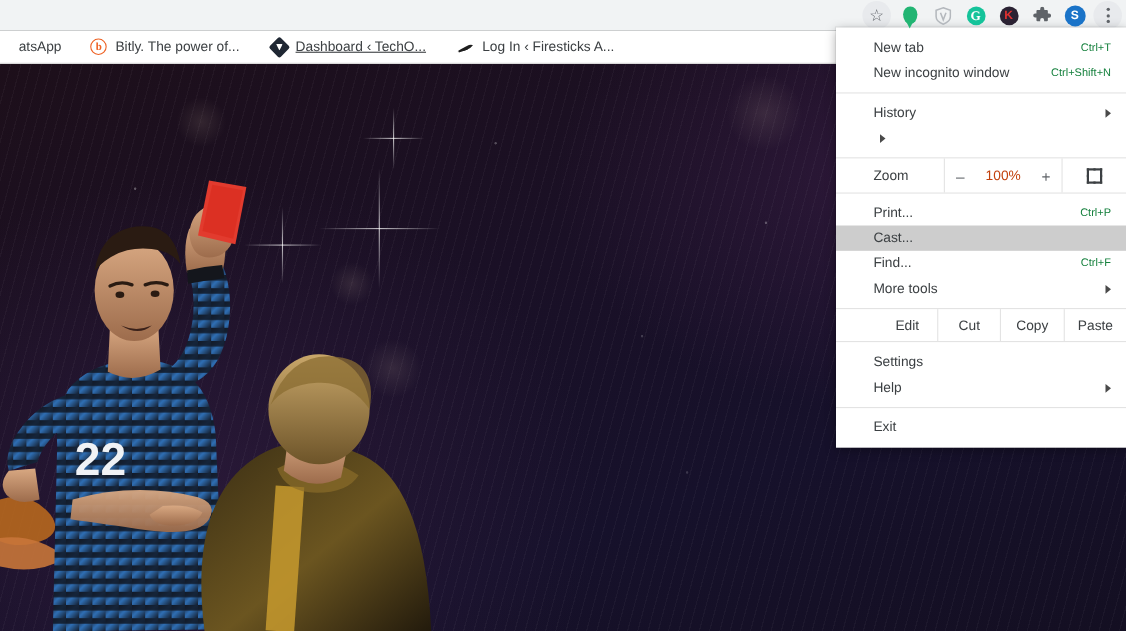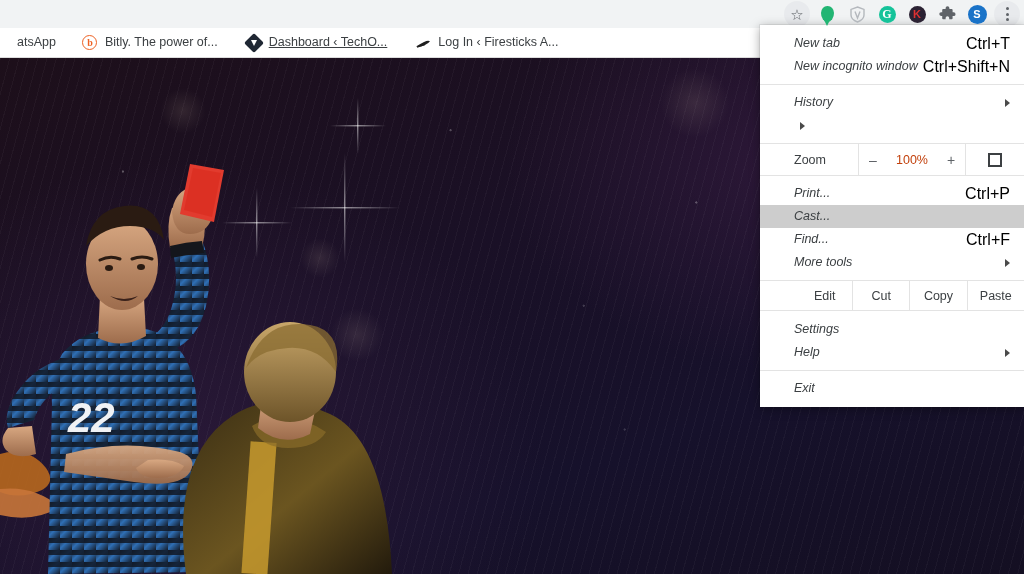--- a/index.html
+++ b/index.html
@@ -169,21 +169,20 @@
   
   .page {
     position: absolute;
     left: 0; top: 58px;
     width: 1024px; height: 516px;
     background:
       radial-gradient(ellipse 420px 300px at 78% 20%, rgba(60,30,70,0.55), rgba(0,0,0,0) 70%),
       radial-gradient(ellipse 500px 420px at 18% 78%, rgba(48,28,62,0.7), rgba(0,0,0,0) 72%),
       linear-gradient(160deg, #1d0f1a 0%, #1a1026 40%, #16112b 70%, #140f22 100%);
     overflow: hidden;
-    font-style: italic;
   }
 
   
   .rain {
     position:absolute; inset:0;
     background-image:
       repeating-linear-gradient(105deg,
         rgba(255,255,255,0.045) 0px,
         rgba(255,255,255,0.045) 1px,
         rgba(255,255,255,0) 1px,
@@ -238,22 +237,22 @@
   }
   .menu-item {
     height: 23px;
     display: flex;
     align-items: center;
     padding: 0 14px 0 34px;
     position: relative;
     white-space: nowrap;
   }
   .menu-item.hl { background: #cdcdcd; }
-  .menu-item .mi-label { flex: 1 1 auto; line-height:1;font-style:italic; }
-  .menu-item .mi-accel { color: #000000; font-size: 16px; line-height:1; }
+  .menu-item .mi-label { flex: 1 1 auto; line-height:1; }
+  .menu-item .mi-accel { color: #15803d; font-size: 10px; line-height:1; }
   .menu-item .mi-arrow {
     width: 0; height: 0;
     border-top: 4px solid transparent;
     border-bottom: 4px solid transparent;
     border-left: 5px solid #4a4a4a;
     margin-left: 6px;
   }
   .menu-sep {
     height: 1px;
     background: #e3e3e3;

